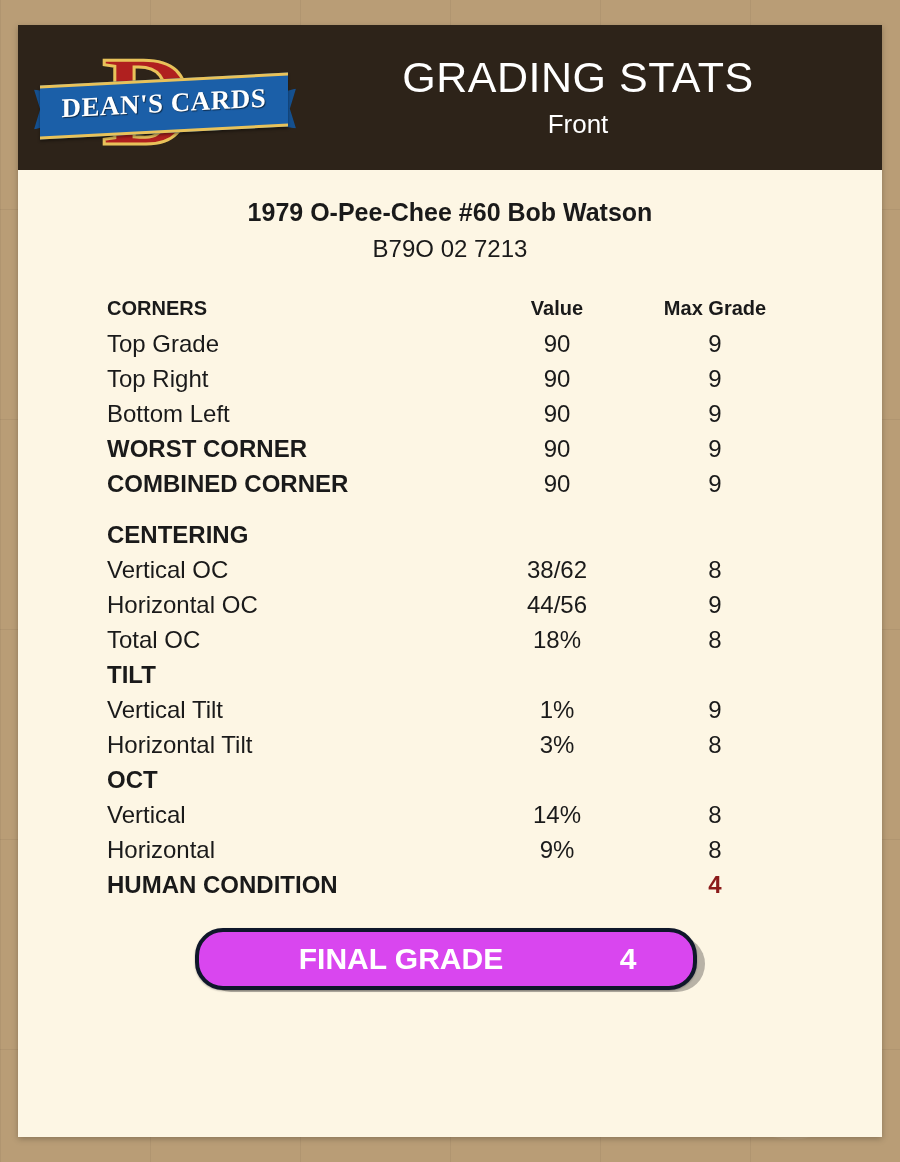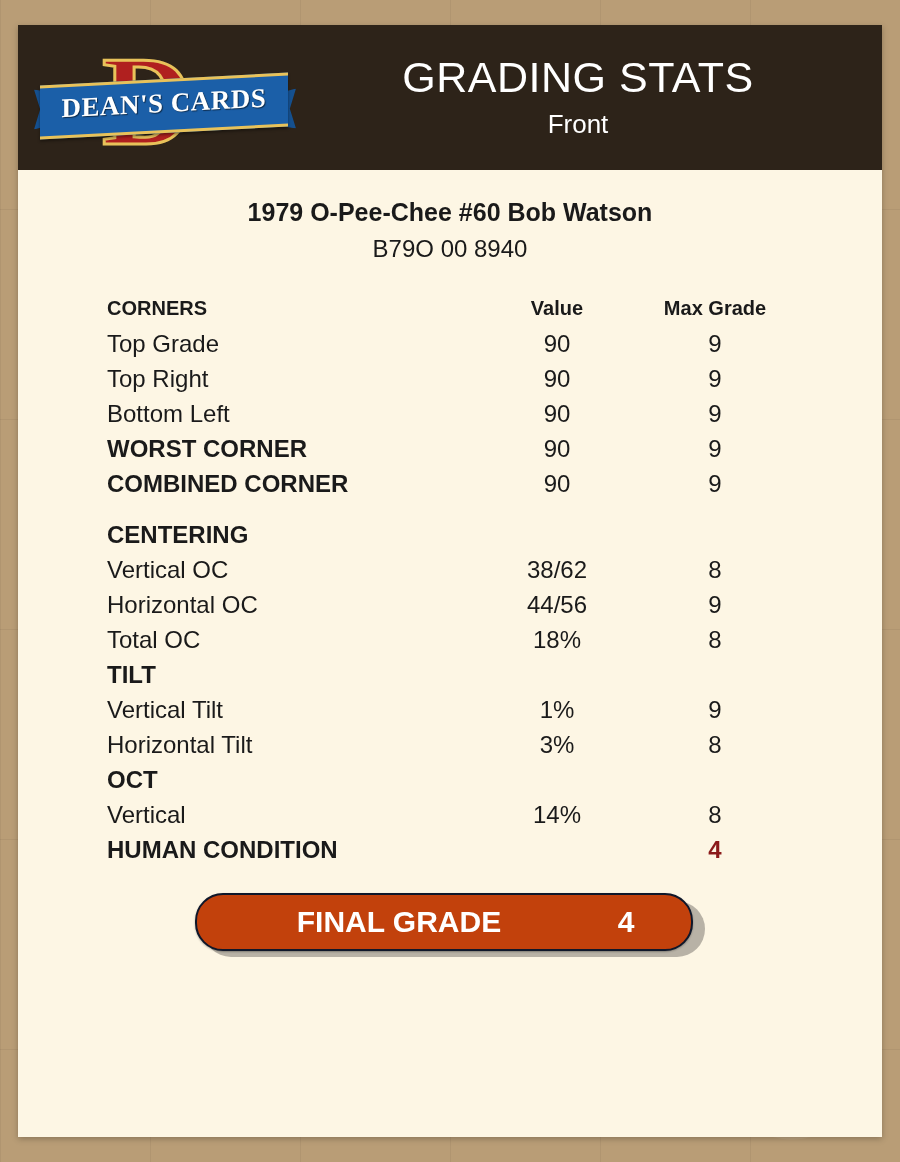--- a/index.html
+++ b/index.html
@@ -168,22 +168,22 @@
     top: 8px;
     width: 502px;
     height: 56px;
     background: #b8b2a6;
     border-radius: 28px;
   }
   .final-grade {
     position: relative;
     width: 494px;
     height: 54px;
-    background: #c2410c;
-    border: 2px solid #0f172a;
+    background: #d946ef;
+    border: 4px solid #0f172a;
     border-radius: 28px;
     display: flex;
     align-items: center;
     box-shadow: 0 1px 2px rgba(0,0,0,0.3);
     justify-content: center;
   }
   .final-grade .fg-label {
     flex: 1 1 auto;
     text-align: center;
     color: #ffffff;
@@ -216,21 +216,21 @@
     </div>
     <div class="header-titles">
       <div class="main">GRADING STATS</div>
       <div class="sub">Front</div>
     </div>
   </div>
 
   <div class="body-area">
 
     <div class="card-title">1979 O-Pee-Chee #60 Bob Watson</div>
-    <div class="card-serial">B79O 00 8940</div>
+    <div class="card-serial">B79O 02 7213</div>
 
     <table class="stats">
       <tbody>
         <tr class="header-row">
           <td class="label bold">CORNERS</td>
           <td class="value bold">Value</td>
           <td class="max bold">Max Grade</td>
         </tr>
 
         <tr>
@@ -301,20 +301,25 @@
         </tr>
 
         <tr>
           <td class="label bold">OCT</td>
           <td class="value"></td>
           <td class="max"></td>
         </tr>
         <tr>
           <td class="label indent">Vertical</td>
           <td class="value">14%</td>
+          <td class="max">8</td>
+        </tr>
+        <tr>
+          <td class="label indent">Horizontal</td>
+          <td class="value">9%</td>
           <td class="max">8</td>
         </tr>
 
         <tr>
           <td class="label bold">HUMAN CONDITION</td>
           <td class="value"></td>
           <td class="max red">4</td>
         </tr>
       </tbody>
     </table>

